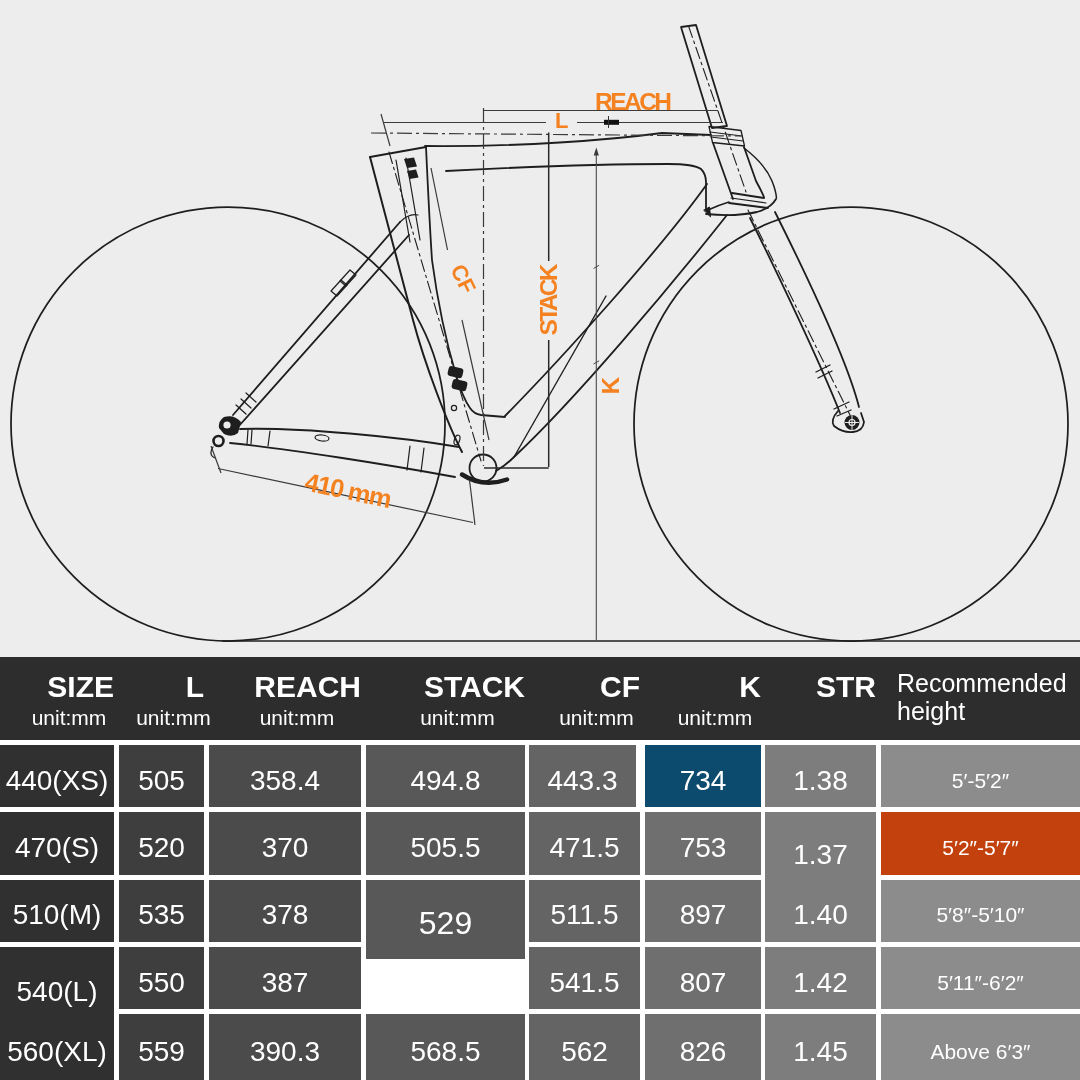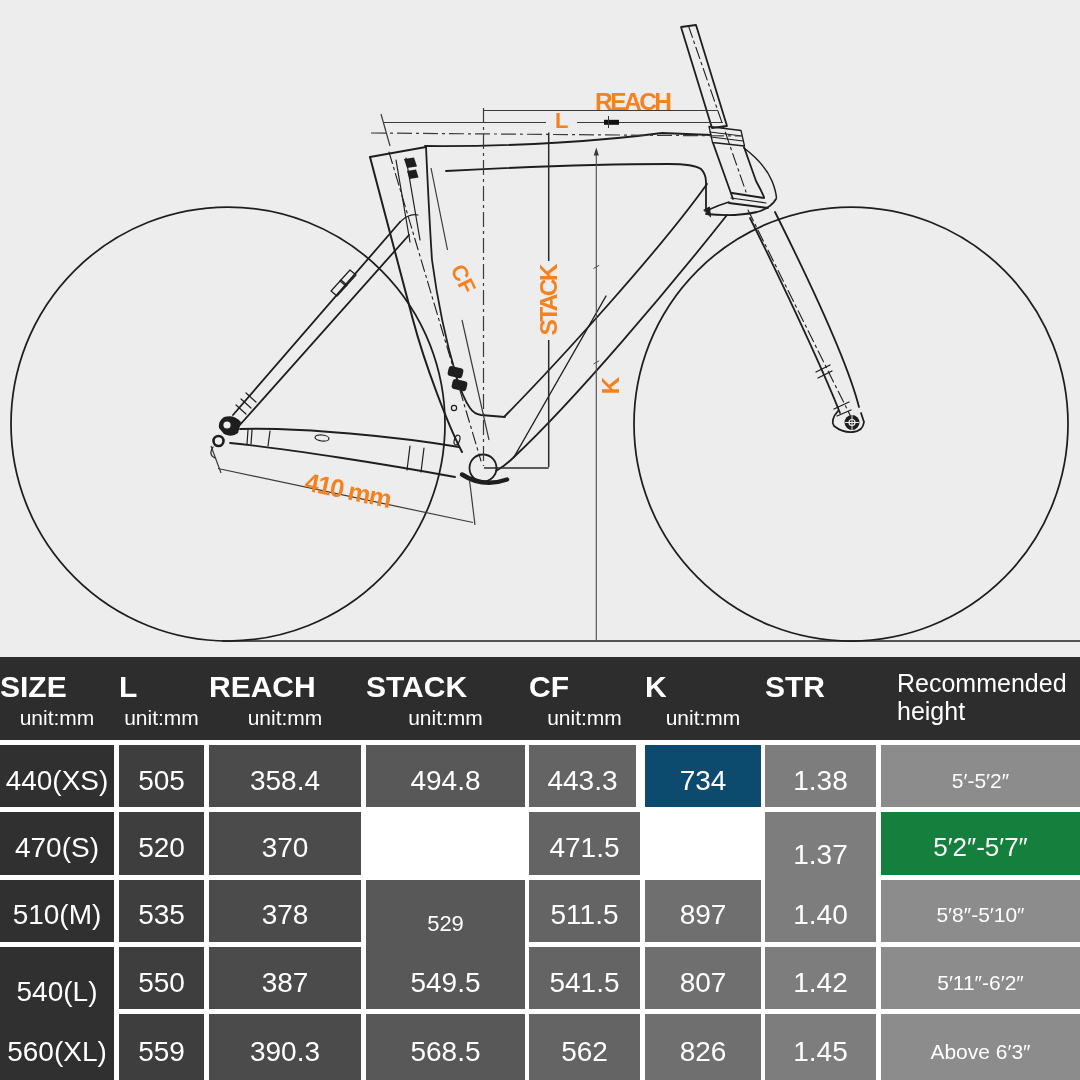--- a/index.html
+++ b/index.html
@@ -1,22 +1,22 @@
 <!DOCTYPE html>
 <html><head><meta charset="utf-8">
 <style>
 * { margin:0; padding:0; box-sizing:border-box; }
 html,body { width:1080px; height:1080px; background:#fff; font-family:"Liberation Sans",sans-serif; }
 .page { position:relative; width:1080px; height:1080px; overflow:hidden; }
 .top { position:absolute; left:0; top:0; width:1080px; height:657px; background:#ededee; }
 .art { position:absolute; left:0; top:0; }
 .tbl { position:absolute; left:0; top:657px; width:1080px; height:423px; background:#fff; }
 .thead { position:absolute; left:0; top:0; width:1080px; height:83px; background:#2d2d2e; }
-.h1 { position:absolute; top:13px; text-align:left; color:#fff; font-weight:bold; font-size:30px; }
-.h2 { position:absolute; top:49px; text-align:center; color:#fff; font-size:21px; }
+.h1 { position:absolute; top:13px; text-align:right; color:#fff; font-weight:bold; font-size:30px; }
+.h2 { position:absolute; top:49px; text-align:center; color:#fff; font-size:21px;margin-left:12px; }
 .h3 { position:absolute; left:897px; top:12px; width:185px; color:#fff; font-size:25px; line-height:28px; }
 .cell { position:absolute; color:#fff; display:flex; align-items:center; justify-content:center; padding-top:9px; }
 </style></head>
 <body>
 <div class="page">
   <div class="top">
 <svg class="art" width="1080" height="657" viewBox="0 0 1080 657">
 <g fill="none" stroke="#1e1e1e" stroke-width="1.75">
   <circle cx="228" cy="424" r="217"></circle>
   <circle cx="851" cy="424" r="217"></circle>
@@ -158,35 +158,36 @@
       <div class="cell" style="left:119px;top:88px;width:85px;height:62.4px;background:#3e3e3e;font-size:28px">505</div>
       <div class="cell" style="left:209px;top:88px;width:152px;height:62.4px;background:#4b4b4b;font-size:28px">358.4</div>
       <div class="cell" style="left:366px;top:88px;width:159px;height:62.4px;background:#585858;font-size:28px">494.8</div>
       <div class="cell" style="left:529px;top:88px;width:107px;height:62.4px;background:#646464;font-size:28px">443.3</div>
       <div class="cell" style="left:645px;top:88px;width:116px;height:62.4px;background:#0c4a6e;font-size:28px">734</div>
       <div class="cell" style="left:765px;top:88px;width:111px;height:62.4px;background:#7d7d7d;font-size:28px">1.38</div>
       <div class="cell" style="left:881px;top:88px;width:199px;height:62.4px;background:#8c8c8c;font-size:21px">5′-5′2″</div>
       <div class="cell" style="left:0px;top:155.29999999999995px;width:114px;height:62.4px;background:#303030;font-size:28px">470(S)</div>
       <div class="cell" style="left:119px;top:155.29999999999995px;width:85px;height:62.4px;background:#3e3e3e;font-size:28px">520</div>
       <div class="cell" style="left:209px;top:155.29999999999995px;width:152px;height:62.4px;background:#4b4b4b;font-size:28px">370</div>
+      <div class="cell" style="left:366px;top:155.29999999999995px;width:159px;height:62.4px;background:#585858;font-size:28px">505.5</div>
       <div class="cell" style="left:529px;top:155.29999999999995px;width:111px;height:62.4px;background:#646464;font-size:28px">471.5</div>
+      <div class="cell" style="left:645px;top:155.29999999999995px;width:116px;height:62.4px;background:#6f6f6f;font-size:28px">753</div>
       <div class="cell" style="left:765px;top:155.29999999999995px;width:111px;height:76px;background:#7d7d7d;font-size:28px">1.37</div>
-      <div class="cell" style="left:881px;top:155.29999999999995px;width:199px;height:62.4px;background:#15803d;font-size:26px">5′2″-5′7″</div>
+      <div class="cell" style="left:881px;top:155.29999999999995px;width:199px;height:62.4px;background:#c2410c;font-size:21px">5′2″-5′7″</div>
       <div class="cell" style="left:0px;top:222.60000000000002px;width:114px;height:62.4px;background:#303030;font-size:28px">510(M)</div>
       <div class="cell" style="left:119px;top:222.60000000000002px;width:85px;height:62.4px;background:#3e3e3e;font-size:28px">535</div>
       <div class="cell" style="left:209px;top:222.60000000000002px;width:152px;height:62.4px;background:#4b4b4b;font-size:28px">378</div>
-      <div class="cell" style="left:366px;top:222.60000000000002px;width:159px;height:79px;background:#585858;font-size:22px">529</div>
+      <div class="cell" style="left:366px;top:222.60000000000002px;width:159px;height:79px;background:#585858;font-size:32px">529</div>
       <div class="cell" style="left:529px;top:222.60000000000002px;width:111px;height:62.4px;background:#646464;font-size:28px">511.5</div>
       <div class="cell" style="left:645px;top:222.60000000000002px;width:116px;height:62.4px;background:#6f6f6f;font-size:28px">897</div>
       <div class="cell" style="left:765px;top:222.60000000000002px;width:111px;height:62.4px;background:#7d7d7d;font-size:28px">1.40</div>
       <div class="cell" style="left:881px;top:222.60000000000002px;width:199px;height:62.4px;background:#8c8c8c;font-size:21px">5′8″-5′10″</div>
       <div class="cell" style="left:0px;top:289.9px;width:114px;height:81px;background:#303030;font-size:28px">540(L)</div>
       <div class="cell" style="left:119px;top:289.9px;width:85px;height:62.4px;background:#3e3e3e;font-size:28px">550</div>
       <div class="cell" style="left:209px;top:289.9px;width:152px;height:62.4px;background:#4b4b4b;font-size:28px">387</div>
-      <div class="cell" style="left:366px;top:289.9px;width:159px;height:62.4px;background:#585858;font-size:28px">549.5</div>
       <div class="cell" style="left:529px;top:289.9px;width:111px;height:62.4px;background:#646464;font-size:28px">541.5</div>
       <div class="cell" style="left:645px;top:289.9px;width:116px;height:62.4px;background:#6f6f6f;font-size:28px">807</div>
       <div class="cell" style="left:765px;top:289.9px;width:111px;height:62.4px;background:#7d7d7d;font-size:28px">1.42</div>
       <div class="cell" style="left:881px;top:289.9px;width:199px;height:62.4px;background:#8c8c8c;font-size:21px">5′11″-6′2″</div>
       <div class="cell" style="left:0px;top:357.20000000000005px;width:114px;height:65.79999999999995px;background:#303030;font-size:28px">560(XL)</div>
       <div class="cell" style="left:119px;top:357.20000000000005px;width:85px;height:65.79999999999995px;background:#3e3e3e;font-size:28px">559</div>
       <div class="cell" style="left:209px;top:357.20000000000005px;width:152px;height:65.79999999999995px;background:#4b4b4b;font-size:28px">390.3</div>
       <div class="cell" style="left:366px;top:357.20000000000005px;width:159px;height:65.79999999999995px;background:#585858;font-size:28px">568.5</div>
       <div class="cell" style="left:529px;top:357.20000000000005px;width:111px;height:65.79999999999995px;background:#646464;font-size:28px">562</div>
       <div class="cell" style="left:645px;top:357.20000000000005px;width:116px;height:65.79999999999995px;background:#6f6f6f;font-size:28px">826</div>

